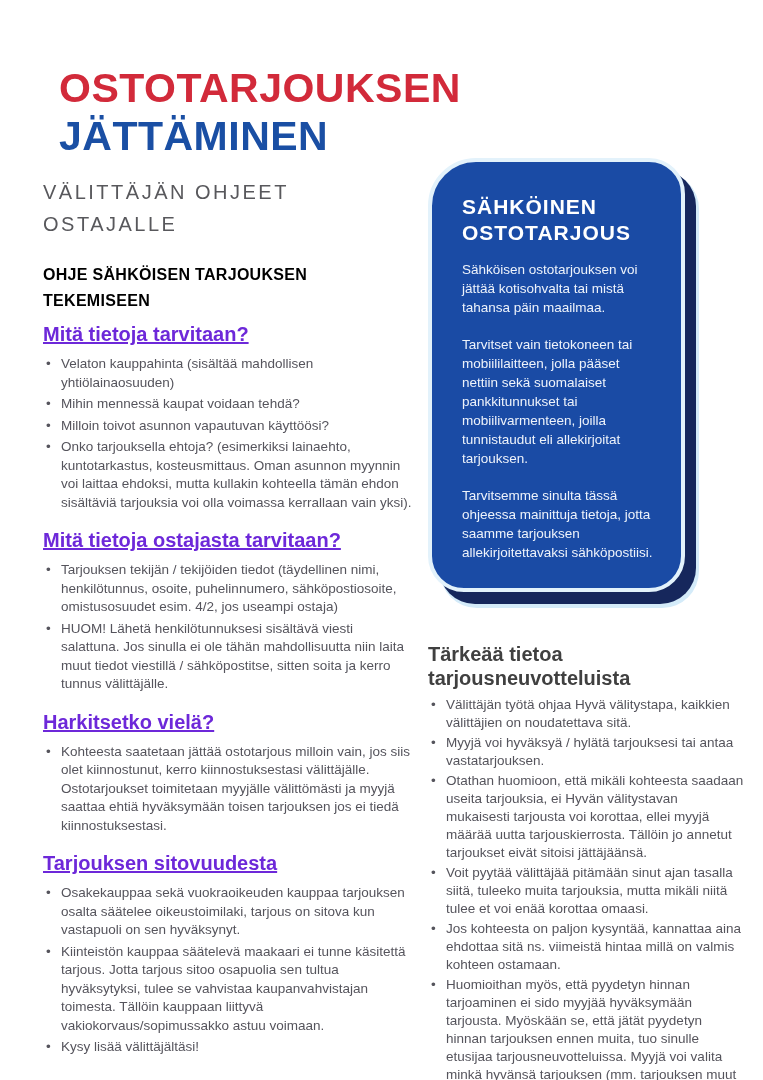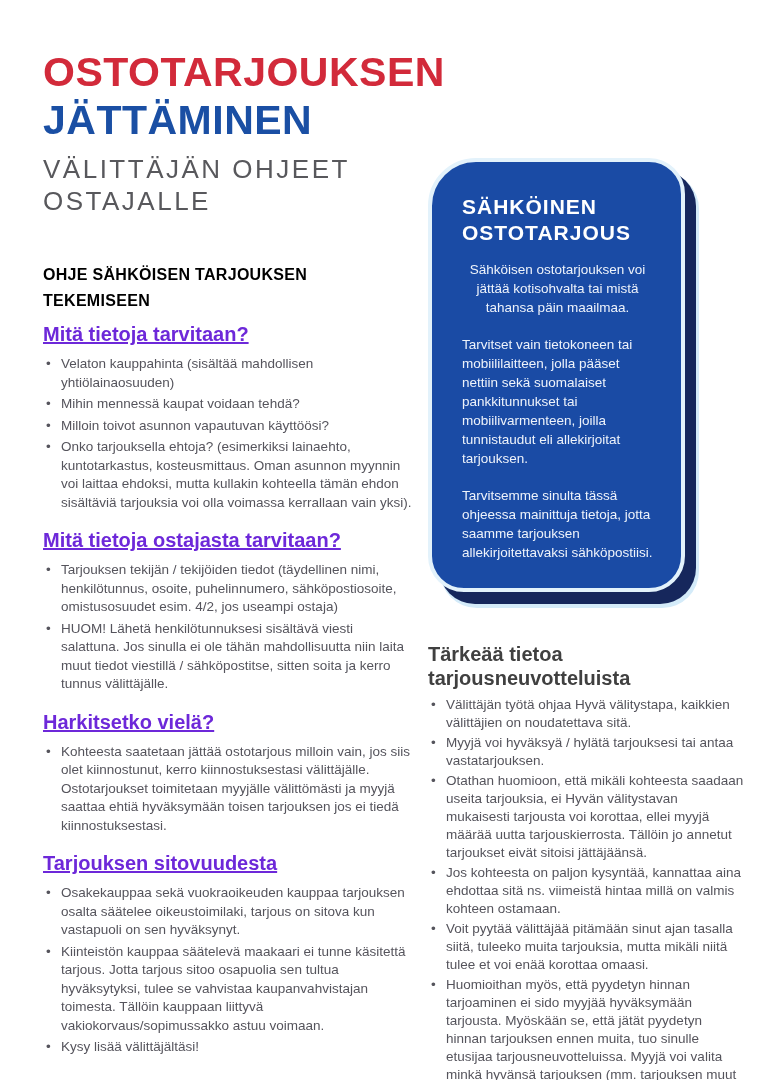--- a/index.html
+++ b/index.html
@@ -19,21 +19,21 @@
     font-size: 41px;
     font-weight: 700;
     line-height: 48px;
     letter-spacing: 0.5px;
   }
   .t-red  { color: #d22a3a; }
   .t-blue { color: #1a4fa4; }
   .subtitle {
     margin-top: 9px;
     max-width: 340px;
-    font-size: 26px;
+    font-size: 20px;
     font-weight: 400;
     line-height: 32px;
     letter-spacing: 2.5px;
     color: #58585c;
   }
 
   
   .col-left { position: absolute; left: 43px; top: 262px; width: 372px; }
   .section-heading {
     margin: 0 0 8px 0;
@@ -96,40 +96,40 @@
     letter-spacing: 1px;
     color: #ffffff;
     text-transform: uppercase;
   }
   .card p {
     margin: 18px 0 0 0;
     font-size: 13.5px;
     line-height: 19px;
     color: #eef3fb;
   }
-  .card p:first-of-type { margin-top: 14px; text-align: center; }
+  .card p:first-of-type { margin-top: 14px; }
 
   .right-heading {
     margin: 50px 0 0 0;
     max-width: 280px;
     font-size: 20px;
     font-weight: 700;
     line-height: 24px;
     color: #404040;
   }
   .col-right ul.bullets { margin-top: 6px; font-size: 13.5px; line-height: 18px; }
   .col-right ul.bullets li { margin-bottom: 2px; }
 </style>
 </head>
 <body>
 
 <div class="page">
 
   <header class="header">
-    <h1 style="margin:0;">
+    <h1 style="margin:16px;">
       <span class="title-line t-red">OSTOTARJOUKSEN</span>
       <span class="title-line t-blue">JÄTTÄMINEN</span>
     </h1>
     <div class="subtitle">VÄLITTÄJÄN OHJEET OSTAJALLE</div>
   </header>
 
   <section class="col-left">
     <h2 class="section-heading">OHJE SÄHKÖISEN TARJOUKSEN TEKEMISEEN</h2>
 
     <div class="group">
@@ -173,19 +173,19 @@
       <p>Sähköisen ostotarjouksen voi jättää kotisohvalta tai mistä tahansa päin maailmaa.</p>
       <p>Tarvitset vain tietokoneen tai mobiililaitteen, jolla pääset nettiin sekä suomalaiset pankkitunnukset tai mobiilivarmenteen, joilla tunnistaudut eli allekirjoitat tarjouksen.</p>
       <p>Tarvitsemme sinulta tässä ohjeessa mainittuja tietoja, jotta saamme tarjouksen allekirjoitettavaksi sähköpostiisi.</p>
     </div>
 
     <h3 class="right-heading">Tärkeää tietoa tarjousneuvotteluista</h3>
     <ul class="bullets">
         <li>Välittäjän työtä ohjaa Hyvä välitystapa, kaikkien välittäjien on noudatettava sitä.</li>
         <li>Myyjä voi hyväksyä / hylätä tarjouksesi tai antaa vastatarjouksen.</li>
         <li>Otathan huomioon, että mikäli kohteesta saadaan useita tarjouksia, ei Hyvän välitystavan mukaisesti tarjousta voi korottaa, ellei myyjä määrää uutta tarjouskierrosta. Tällöin jo annetut tarjoukset eivät sitoisi jättäjäänsä.</li>
+        <li>Voit pyytää välittäjää pitämään sinut ajan tasalla siitä, tuleeko muita tarjouksia, mutta mikäli niitä tulee et voi enää korottaa omaasi.</li>
         <li>Jos kohteesta on paljon kysyntää, kannattaa aina ehdottaa sitä ns. viimeistä hintaa millä on valmis kohteen ostamaan.</li>
-        <li>Voit pyytää välittäjää pitämään sinut ajan tasalla siitä, tuleeko muita tarjouksia, mutta mikäli niitä tulee et voi enää korottaa omaasi.</li>
         <li>Huomioithan myös, että pyydetyn hinnan tarjoaminen ei sido myyjää hyväksymään tarjousta. Myöskään se, että jätät pyydetyn hinnan tarjouksen ennen muita, tuo sinulle etusijaa tarjousneuvotteluissa. Myyjä voi valita minkä hyvänsä tarjouksen (mm. tarjouksen muut ehdot voivat vaikuttaa merkittävästi päätökseen).</li>
       </ul>
   </aside>
 
 </div>
 
 </body></html>

